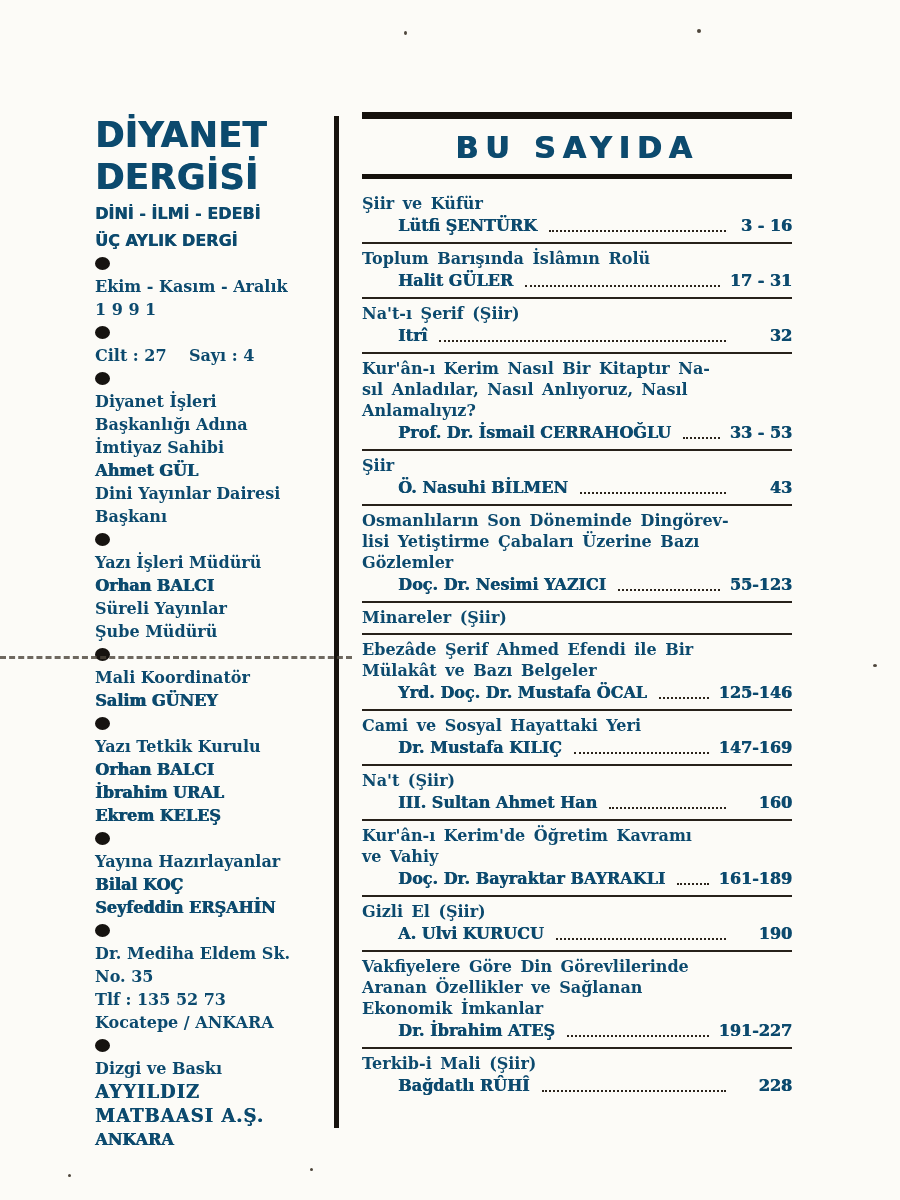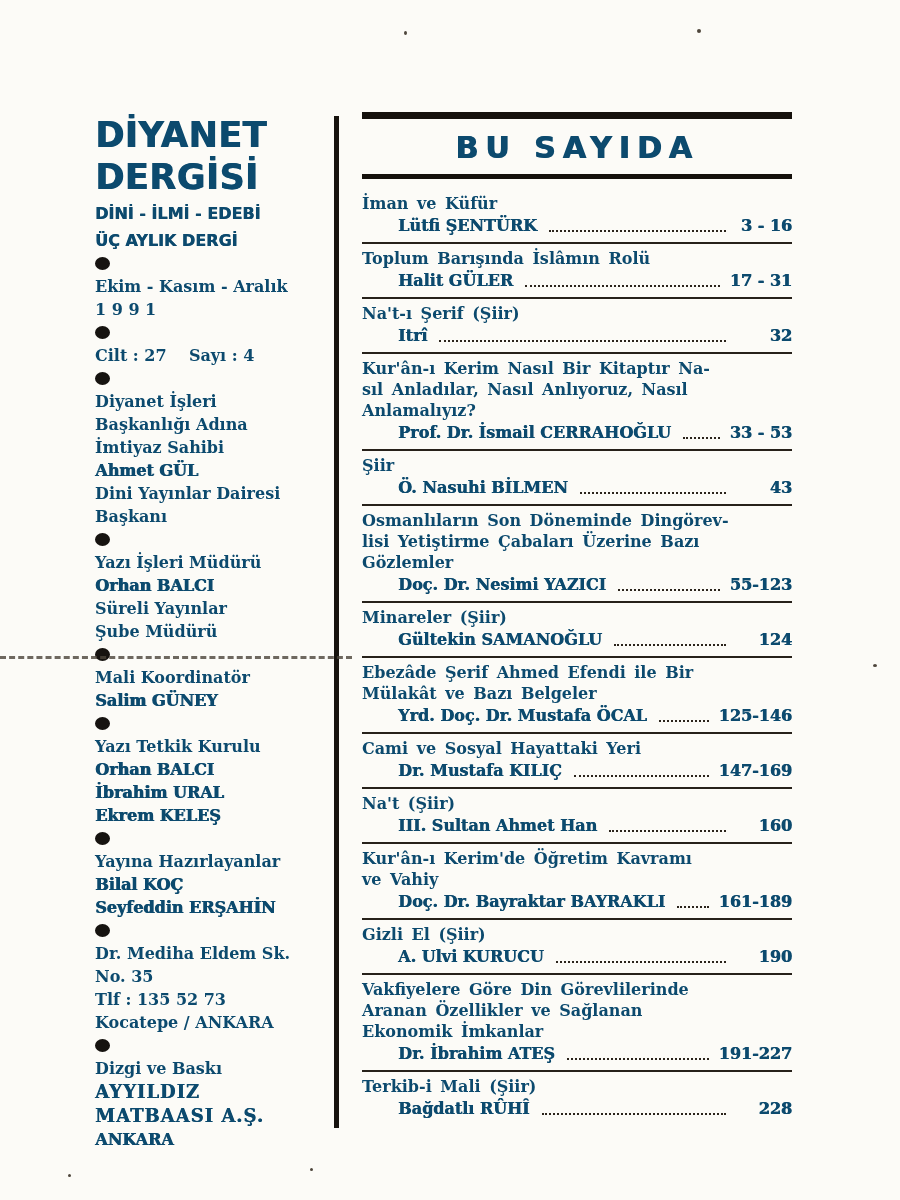--- a/index.html
+++ b/index.html
@@ -202,21 +202,21 @@
   <div class="divider"></div>
 
   <div class="crease"></div>
 
   <div class="right-col">
     <div class="toc-rule-top"></div>
     <div class="toc-header">BU SAYIDA</div>
     <div class="toc-rule-bottom"></div>
     <div>
         <div class="entry">
-          <div class="entry-title">İman ve Küfür</div>
+          <div class="entry-title">Şiir ve Küfür</div>
           <div class="entry-author-row">
             <span class="entry-author">Lütfi ŞENTÜRK</span>
             <span class="leader"></span>
             <span class="entry-pages">3 - 16</span>
           </div>
         </div>
         <div class="entry">
           <div class="entry-title">Toplum Barışında İslâmın Rolü</div>
           <div class="entry-author-row">
             <span class="entry-author">Halit GÜLER</span>
@@ -255,25 +255,20 @@
           <div class="entry-title">lisi Yetiştirme Çabaları Üzerine Bazı</div>
           <div class="entry-title">Gözlemler</div>
           <div class="entry-author-row">
             <span class="entry-author">Doç. Dr. Nesimi YAZICI</span>
             <span class="leader"></span>
             <span class="entry-pages">55-123</span>
           </div>
         </div>
         <div class="entry">
           <div class="entry-title">Minareler (Şiir)</div>
-          <div class="entry-author-row">
-            <span class="entry-author">Gültekin SAMANOĞLU</span>
-            <span class="leader"></span>
-            <span class="entry-pages">124</span>
-          </div>
         </div>
         <div class="entry">
           <div class="entry-title">Ebezâde Şerif Ahmed Efendi ile Bir</div>
           <div class="entry-title">Mülakât ve Bazı Belgeler</div>
           <div class="entry-author-row">
             <span class="entry-author">Yrd. Doç. Dr. Mustafa ÖCAL</span>
             <span class="leader"></span>
             <span class="entry-pages">125-146</span>
           </div>
         </div>

